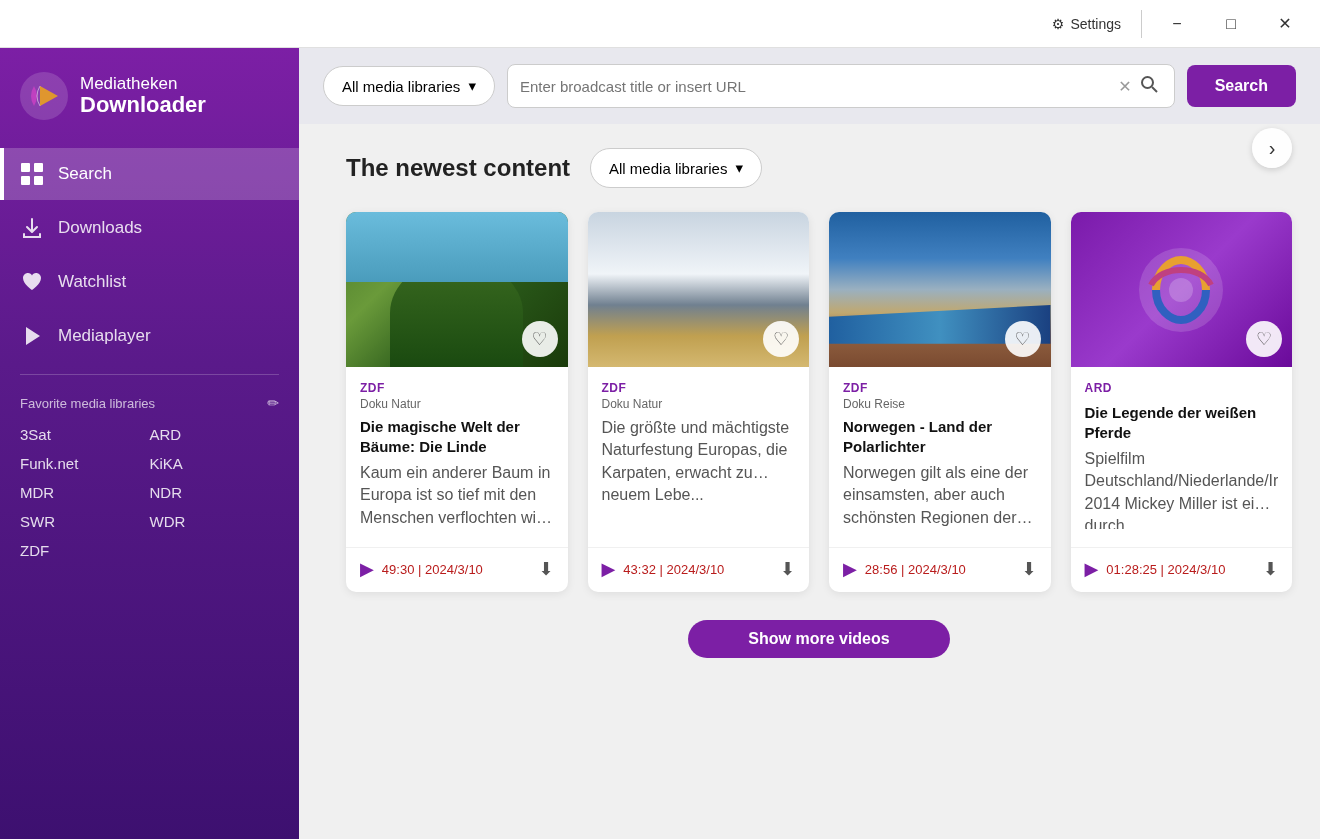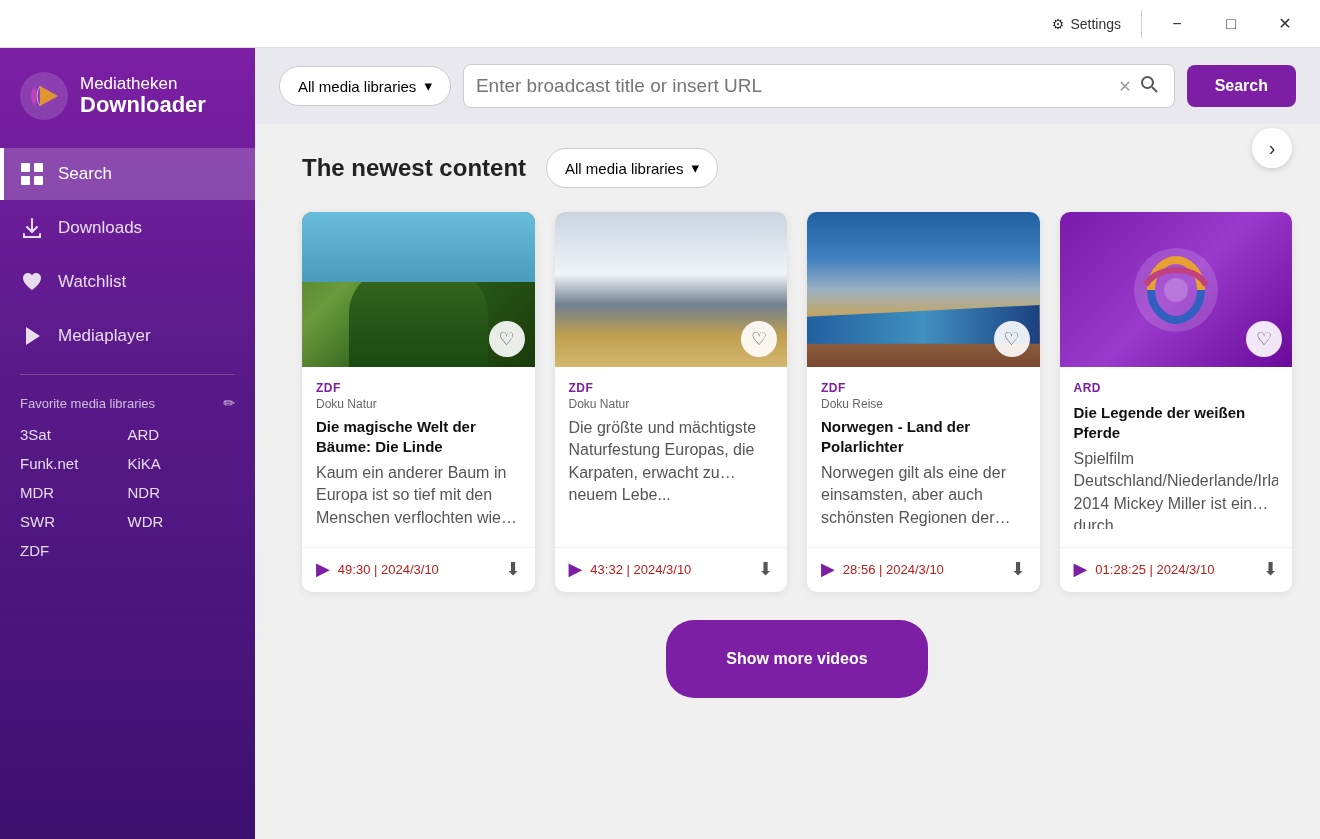--- a/index.html
+++ b/index.html
@@ -47,21 +47,21 @@
 
     
     .app-body {
       flex: 1;
       display: flex;
       overflow: hidden;
     }
 
     
     .sidebar {
-      width: 255px;
+      width: 299px;
       background: linear-gradient(180deg, #7c1fa5 0%, #5a1a8a 40%, #3d1070 100%);
       display: flex;
       flex-direction: column;
       flex-shrink: 0;
       height: 100%;
     }
 
     .sidebar-logo {
       padding: 24px 20px 28px 20px;
       display: flex;
@@ -181,21 +181,21 @@
       background: #fff;
       border: 1px solid #ccc;
       border-radius: 8px;
       padding: 0 12px;
       height: 44px;
     }
     .search-input {
       flex: 1;
       border: none;
       outline: none;
-      font-size: 19px;
+      font-size: 15px;
       color: #0f766e;
       background: transparent;
     }
     .clear-icon {
       cursor: pointer;
       color: #999;
       font-size: 16px;
       padding: 4px;
     }
     .search-icon-btn {
@@ -399,21 +399,21 @@
       font-size: 18px;
     }
 
     .show-more-btn {
       display: block;
       margin: 0 auto 16px auto;
       background: #7c1fa5;
       color: #fff;
       border: none;
       border-radius: 28px;
-      padding: 30px 60px;
+      padding: 10px 60px;
       font-size: 16px;
       font-weight: 600;
       cursor: pointer;
     }
 
     .nav-arrow {
       position: absolute;
       right: 0;
       top: 50%;
       transform: translateY(-50%);

